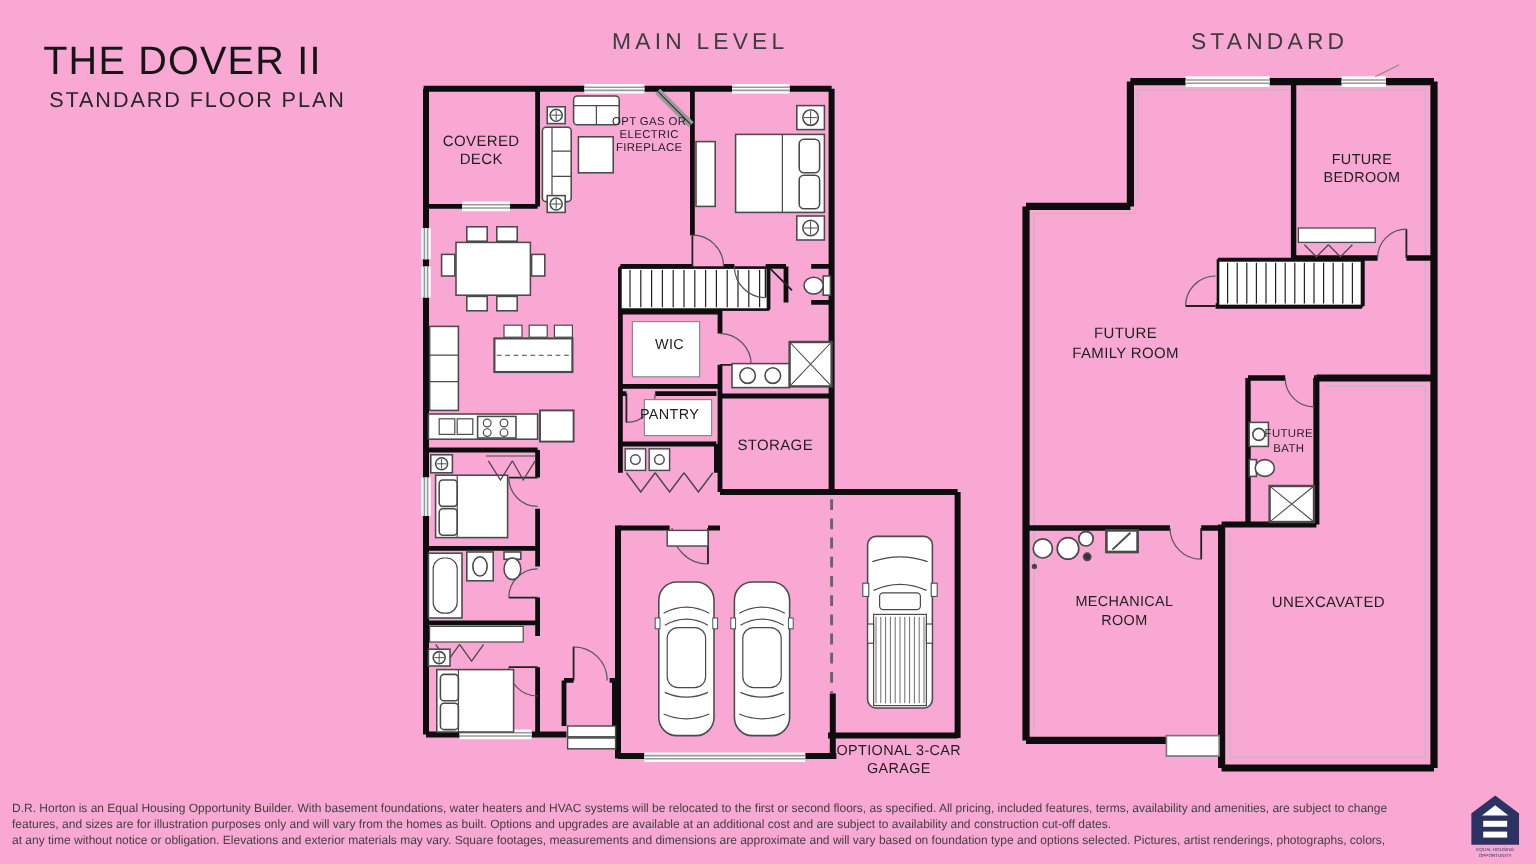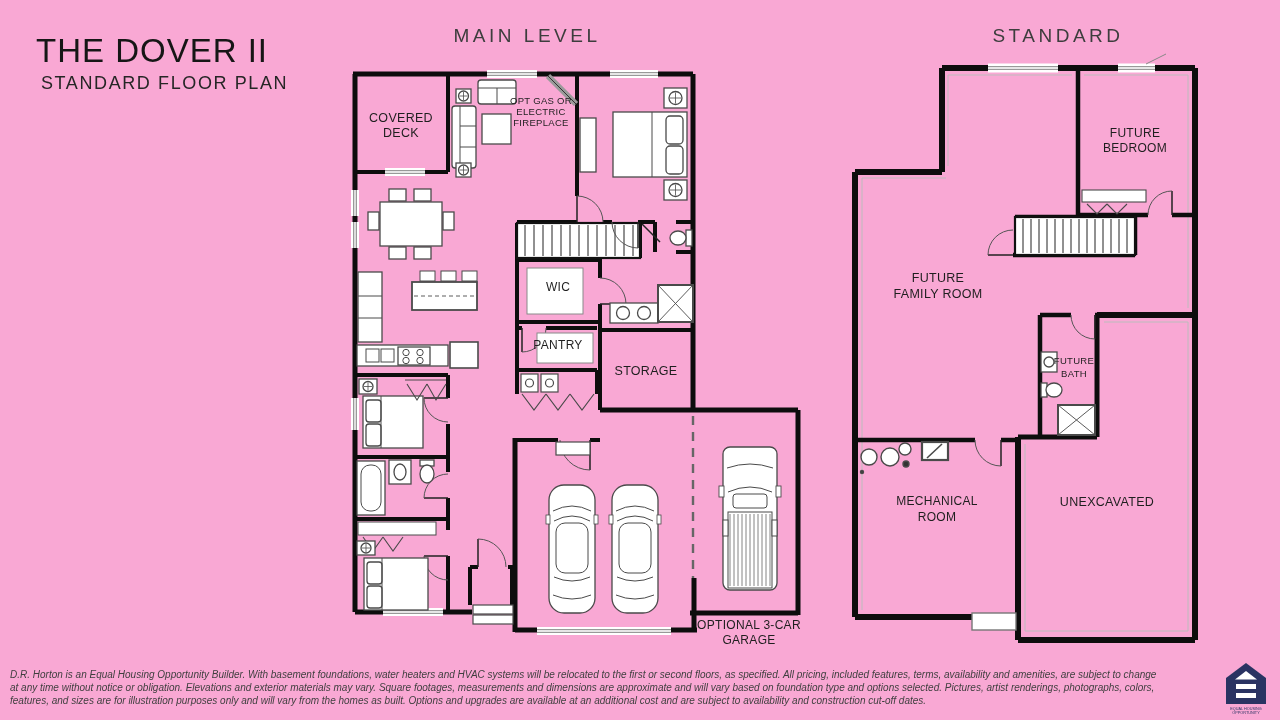--- a/index.html
+++ b/index.html
@@ -12,33 +12,33 @@
     letter-spacing:1px; color:#161616; white-space:nowrap;
   }
   .subtitle {
     position:absolute; left:41px; top:73px; font-size:18px; font-weight:400;
     letter-spacing:1.6px; color:#262626; white-space:nowrap;
   }
   .plan-heading {
     position:absolute; top:25px; font-size:19px; font-weight:400;
     letter-spacing:3.5px; color:#3d3d3d; text-align:center; white-space:nowrap;
   }
-  .heading-main { left:397px; width:260px; }
+  .heading-main { left:397px; width:260px;text-align:right; }
   .heading-basement { left:938px; width:240px; }
   .plan-svg { position:absolute; }
   svg text {
     font-family:"Liberation Sans", sans-serif; fill:#1f1f1f;
     text-anchor:middle; letter-spacing:0.3px;
   }
   .rl  { font-size:12px; }
   .rlb { font-size:12.5px; }
   .rls { font-size:9.5px; }
   .footer {
     position:absolute; left:10px; top:669px; width:1212px;
-    font-size:10px; line-height:12.9px; color:#3f3f3f;font-style:italic;
+    font-size:10px; line-height:12.9px; color:#3f3f3f;
   }
   .footer div { white-space:nowrap; }
   .eho { position:absolute; left:1226px; top:662px; }
 </style>
 </head>
 <body>
 
 <div class="canvas">
 
   <div class="title">THE DOVER II</div>
@@ -331,22 +331,22 @@
     <text class="rlb" x="938" y="298">FAMILY ROOM</text>
     <text class="rls" x="1074" y="364">FUTURE</text>
     <text class="rls" x="1074" y="377">BATH</text>
     <text class="rl" x="937" y="505">MECHANICAL</text>
     <text class="rl" x="937" y="521">ROOM</text>
     <text class="rlb" x="1107" y="506">UNEXCAVATED</text>
   </svg>
 
   <div class="footer">
     <div>D.R. Horton is an Equal Housing Opportunity Builder. With basement foundations, water heaters and HVAC systems will be relocated to the first or second floors, as specified. All pricing, included features, terms, availability and amenities, are subject to change</div>
+    <div>features, and sizes are for illustration purposes only and will vary from the homes as built. Options and upgrades are available at an additional cost and are subject to availability and construction cut-off dates.</div>
     <div>at any time without notice or obligation. Elevations and exterior materials may vary. Square footages, measurements and dimensions are approximate and will vary based on foundation type and options selected. Pictures, artist renderings, photographs, colors,</div>
-    <div>features, and sizes are for illustration purposes only and will vary from the homes as built. Options and upgrades are available at an additional cost and are subject to availability and construction cut-off dates.</div>
   </div>
 
   <svg class="eho" width="40" height="54" viewBox="0 0 40 54">
     <path d="M20,1 L40,16 L40,42 L0,42 L0,16 Z" fill="#2a3362"></path>
     <path d="M20,9 L31,17.5 L9,17.5 Z" fill="#ffffff"></path>
     <rect x="10" y="22" width="20" height="5" fill="#ffffff"></rect>
     <rect x="10" y="31" width="20" height="5" fill="#ffffff"></rect>
     <text x="20" y="47.5" style="font-size:3.8px; fill:#2a3362; letter-spacing:0;">EQUAL HOUSING</text>
     <text x="20" y="52" style="font-size:3.8px; fill:#2a3362; letter-spacing:0;">OPPORTUNITY</text>
   </svg>

